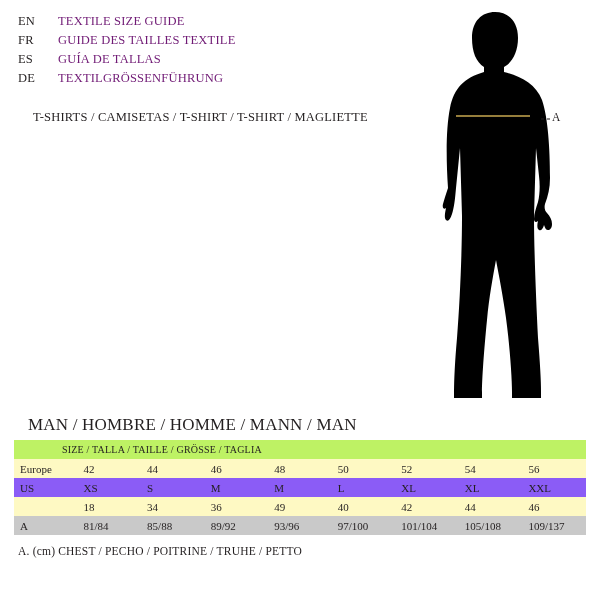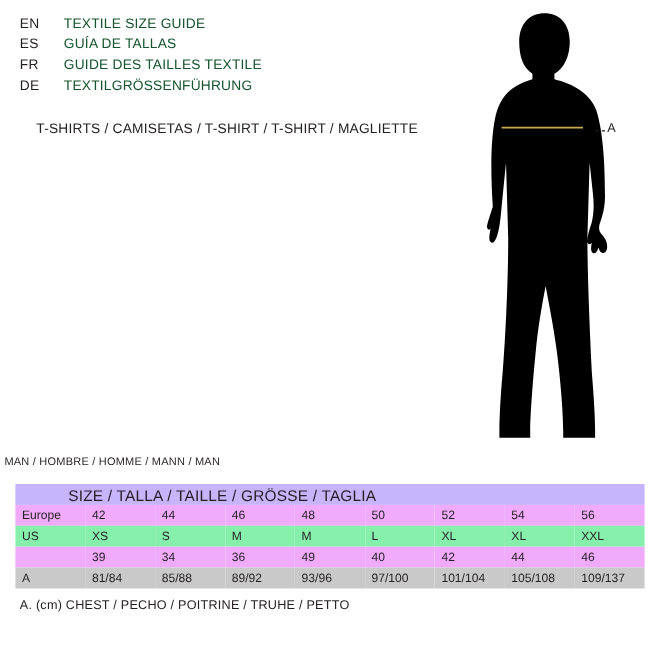--- a/index.html
+++ b/index.html
@@ -13,20 +13,21 @@
     font-family: "Liberation Sans", sans-serif;
     color: #231f20;
     position: relative;
     overflow: hidden;
   }
   .page {
     position: relative;
     width: 600px;
     height: 575px;
     box-sizing: border-box;
+    font-family: Liberation Serif, serif;
   }
 
   
   .lang-block {
     position: absolute;
     left: 18px;
     top: 14px;
     width: 400px;
   }
   .lang-row {
@@ -35,21 +36,21 @@
     height: 19px;
     font-size: 12.5px;
     letter-spacing: 0.2px;
   }
   .lang-code {
     width: 40px;
     flex: 0 0 40px;
     color: #231f20;
   }
   .lang-text {
-    color: #14532d;
+    color: #701a75;
     white-space: nowrap;
   }
 
   
   .cat-block {
     position: absolute;
     left: 33px;
     top: 110px;
     width: 420px;
   }
@@ -72,23 +73,23 @@
     position: absolute;
     left: 152px;
     top: 103px;
     font-size: 11.5px;
     color: #231f20;
   }
 
   
   .man-heading {
     position: absolute;
-    left: 4px;
+    left: 28px;
     top: 415px;
-    font-size: 10px;
+    font-size: 17px;
     letter-spacing: 0.2px;
     white-space: nowrap;
   }
 
   
   .size-table {
     position: absolute;
     left: 14px;
     top: 440px;
     width: 572px;
@@ -96,28 +97,28 @@
     font-size: 11px;
     table-layout: fixed;
   }
   .size-table td {
     height: 19px;
     padding: 0 0 0 6px;
     vertical-align: middle;
     white-space: nowrap;
   }
   .row-head td {
-    background: #c4b5fd;
-    font-size: 14px;
+    background: #bef264;
+    font-size: 10px;
     letter-spacing: 0.2px;
     padding-left: 48px;
   }
   .row-a td { background: #c9c9c9; }
-  .row-light td { background: #f0abfc; }
-  .row-mid td { background: #86efac; }
+  .row-light td { background: #fef9c3; }
+  .row-mid td { background: #8b5cf6; }
   .col-label { width: 88px; }
   .col-v { width: 60px; margin-top: 33px; }
 
   
   .footnote {
     position: absolute;
     left: 18px;
     top: 545px;
     font-size: 11.5px;
     letter-spacing: 0.2px;
@@ -128,26 +129,26 @@
 <body>
 
 <div class="page">
 
   <div class="lang-block">
     <div class="lang-row">
       <span class="lang-code">EN</span>
       <span class="lang-text">TEXTILE SIZE GUIDE</span>
     </div>
     <div class="lang-row">
+      <span class="lang-code">FR</span>
+      <span class="lang-text">GUIDE DES TAILLES TEXTILE</span>
+    </div>
+    <div class="lang-row">
       <span class="lang-code">ES</span>
       <span class="lang-text">GUÍA DE TALLAS</span>
-    </div>
-    <div class="lang-row">
-      <span class="lang-code">FR</span>
-      <span class="lang-text">GUIDE DES TAILLES TEXTILE</span>
     </div>
     <div class="lang-row">
       <span class="lang-code">DE</span>
       <span class="lang-text">TEXTILGRÖSSENFÜHRUNG</span>
     </div>
   </div>
 
   <div class="cat-block">
     <div class="cat-line">T-SHIRTS / CAMISETAS / T-SHIRT / T-SHIRT / MAGLIETTE</div>
   </div>
@@ -230,21 +231,21 @@
         <td class="col-v">S</td>
         <td class="col-v">M</td>
         <td class="col-v">M</td>
         <td class="col-v">L</td>
         <td class="col-v">XL</td>
         <td class="col-v">XL</td>
         <td class="col-v">XXL</td>
       </tr>
       <tr class="row-light">
         <td class="col-label"></td>
-        <td class="col-v">39</td>
+        <td class="col-v">18</td>
         <td class="col-v">34</td>
         <td class="col-v">36</td>
         <td class="col-v">49</td>
         <td class="col-v">40</td>
         <td class="col-v">42</td>
         <td class="col-v">44</td>
         <td class="col-v">46</td>
       </tr>
       <tr class="row-a">
         <td class="col-label">A</td>

